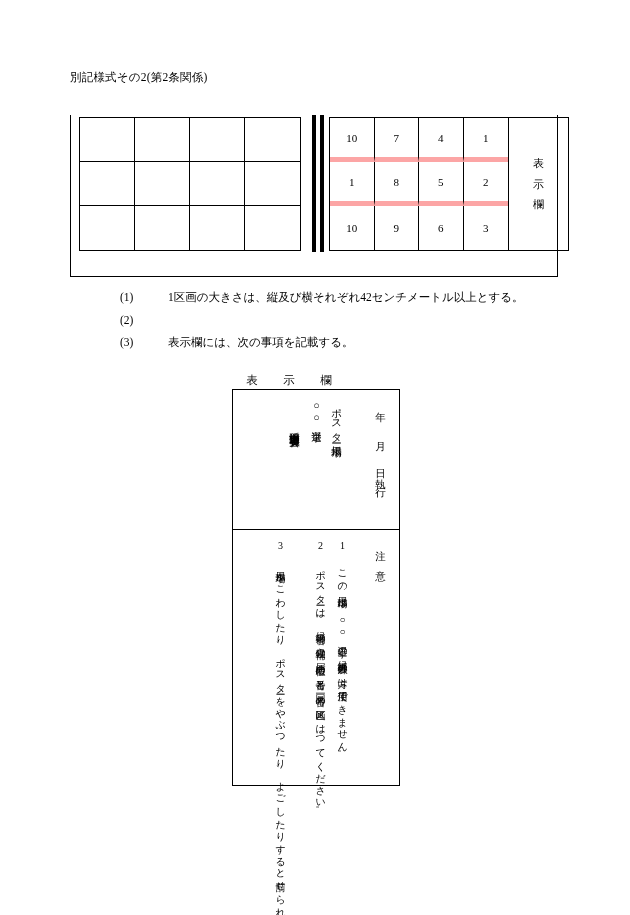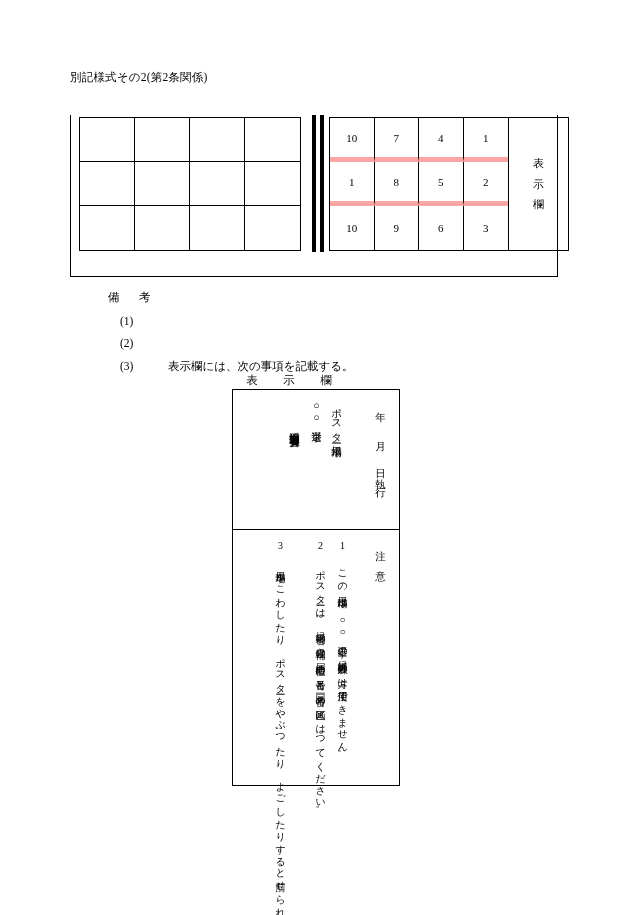--- a/index.html
+++ b/index.html
@@ -299,24 +299,24 @@
     <div class="display-col">
       <span>表</span>
       <span>示</span>
       <span>欄</span>
     </div>
 
     <div class="baseline"></div>
   </div>
 
   <div class="notes">
-    <div class="head">備　考</div>
 
     <div class="note-row">
       <span class="num">(1)</span>
+      <span class="txt"><span class="indent"></span><span>1区画の大きさは、縦及び横それぞれ42センチメートル以上とする。</span></span>
     </div>
     <div class="note-row">
       <span class="num">(2)</span>
     </div>
     <div class="note-row">
       <span class="num">(3)</span>
       <span class="txt"><span class="indent"></span><span>表示欄には、次の事項を記載する。</span></span>
     </div>
   </div>
 

